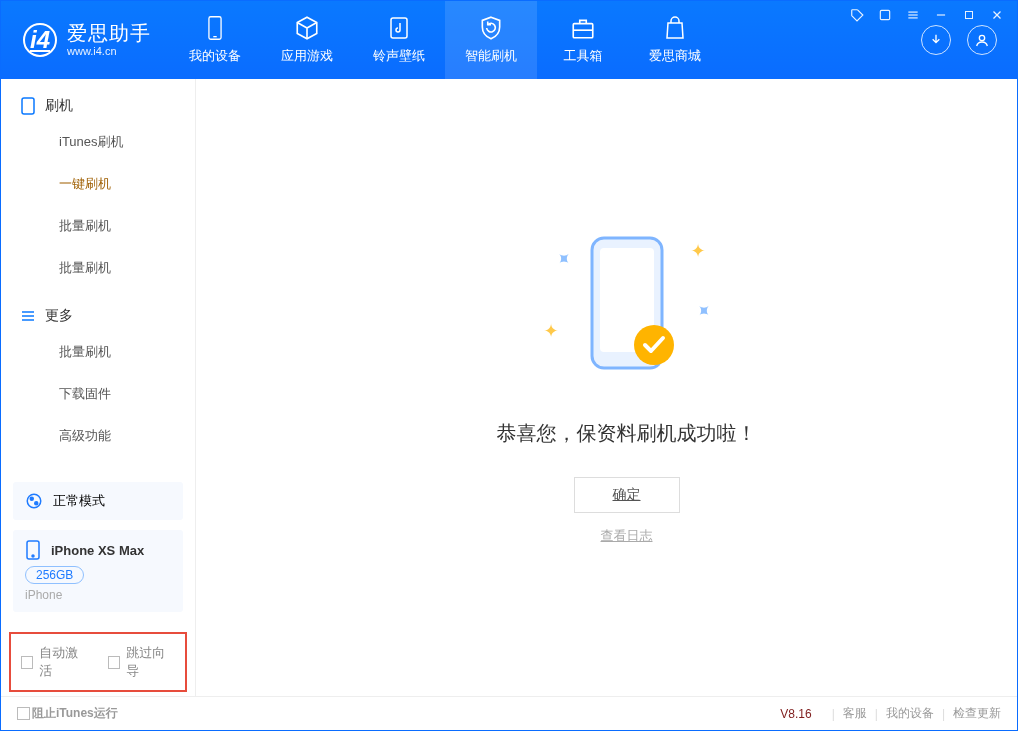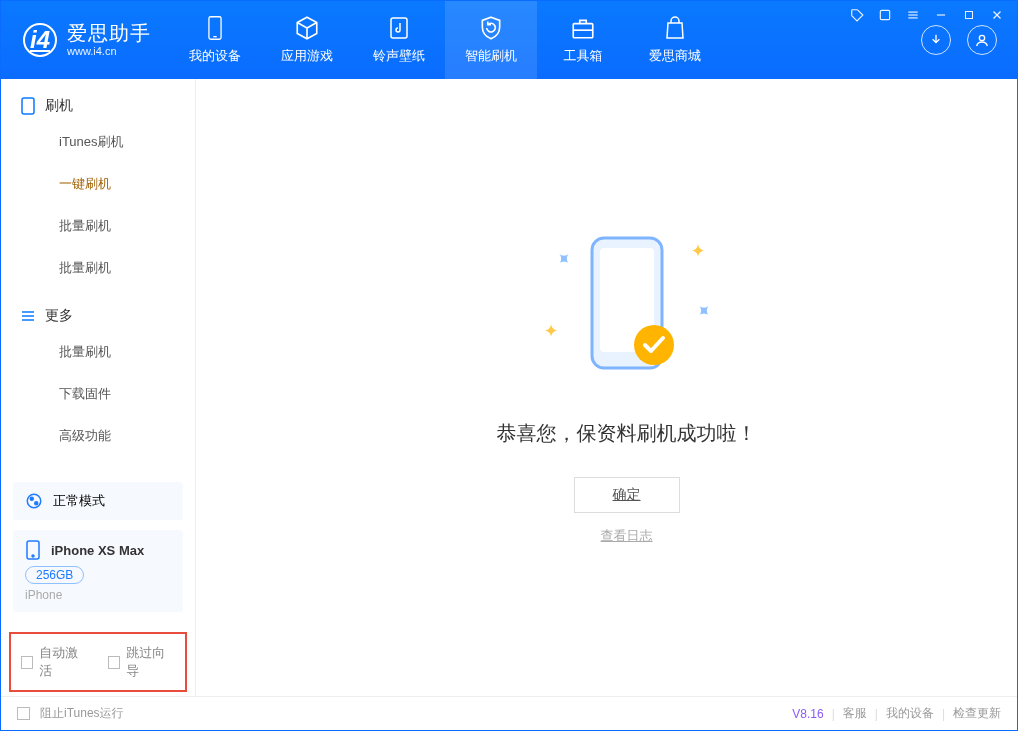--- a/index.html
+++ b/index.html
@@ -50,23 +50,23 @@
 
 .main { flex: 1; display: flex; flex-direction: column; align-items: center; justify-content: center; position: relative; }
 .phone-illus { position: relative; width: 130px; height: 160px; margin-bottom: 30px; }
 .sparkle { position: absolute; color: #8fc0ff; font-size: 18px; }
 .success-title { font-size: 20px; color: #333; margin-bottom: 30px; }
 .ok-btn { border: 1px solid #ddd; background: #fff; padding: 8px 38px; font-size: 14px; color: #555; cursor: pointer; margin-bottom: 14px; text-decoration: underline; }
 .log-link { font-size: 13px; color: #aaa; text-decoration: underline; cursor: pointer; }
 
 
 .footer { height: 34px; border-top: 1px solid #eee; display: flex; align-items: center; font-size: 12px; color: #999; padding: 0 16px; }
-.footer .chk-sm { display: flex; align-items: center; gap: 10px; }
+.footer .chk-sm { display: flex; align-items: center; gap: 2px; font-weight: bold; }
 .footer .right { margin-left: auto; display: flex; align-items: center; gap: 8px; }
-.footer .ver { color: #8b5cf6; margin-right: 0; }
+.footer .ver { color: #7f1d1d; margin-right: 12px; }
 .footer .divider { color: #ddd; }
 .footer a { color: #999; cursor: pointer; }
 </style>
 </head>
 <body>
 
 <div class="app">
 
   <div class="header">
     <div class="win-ctrls">

